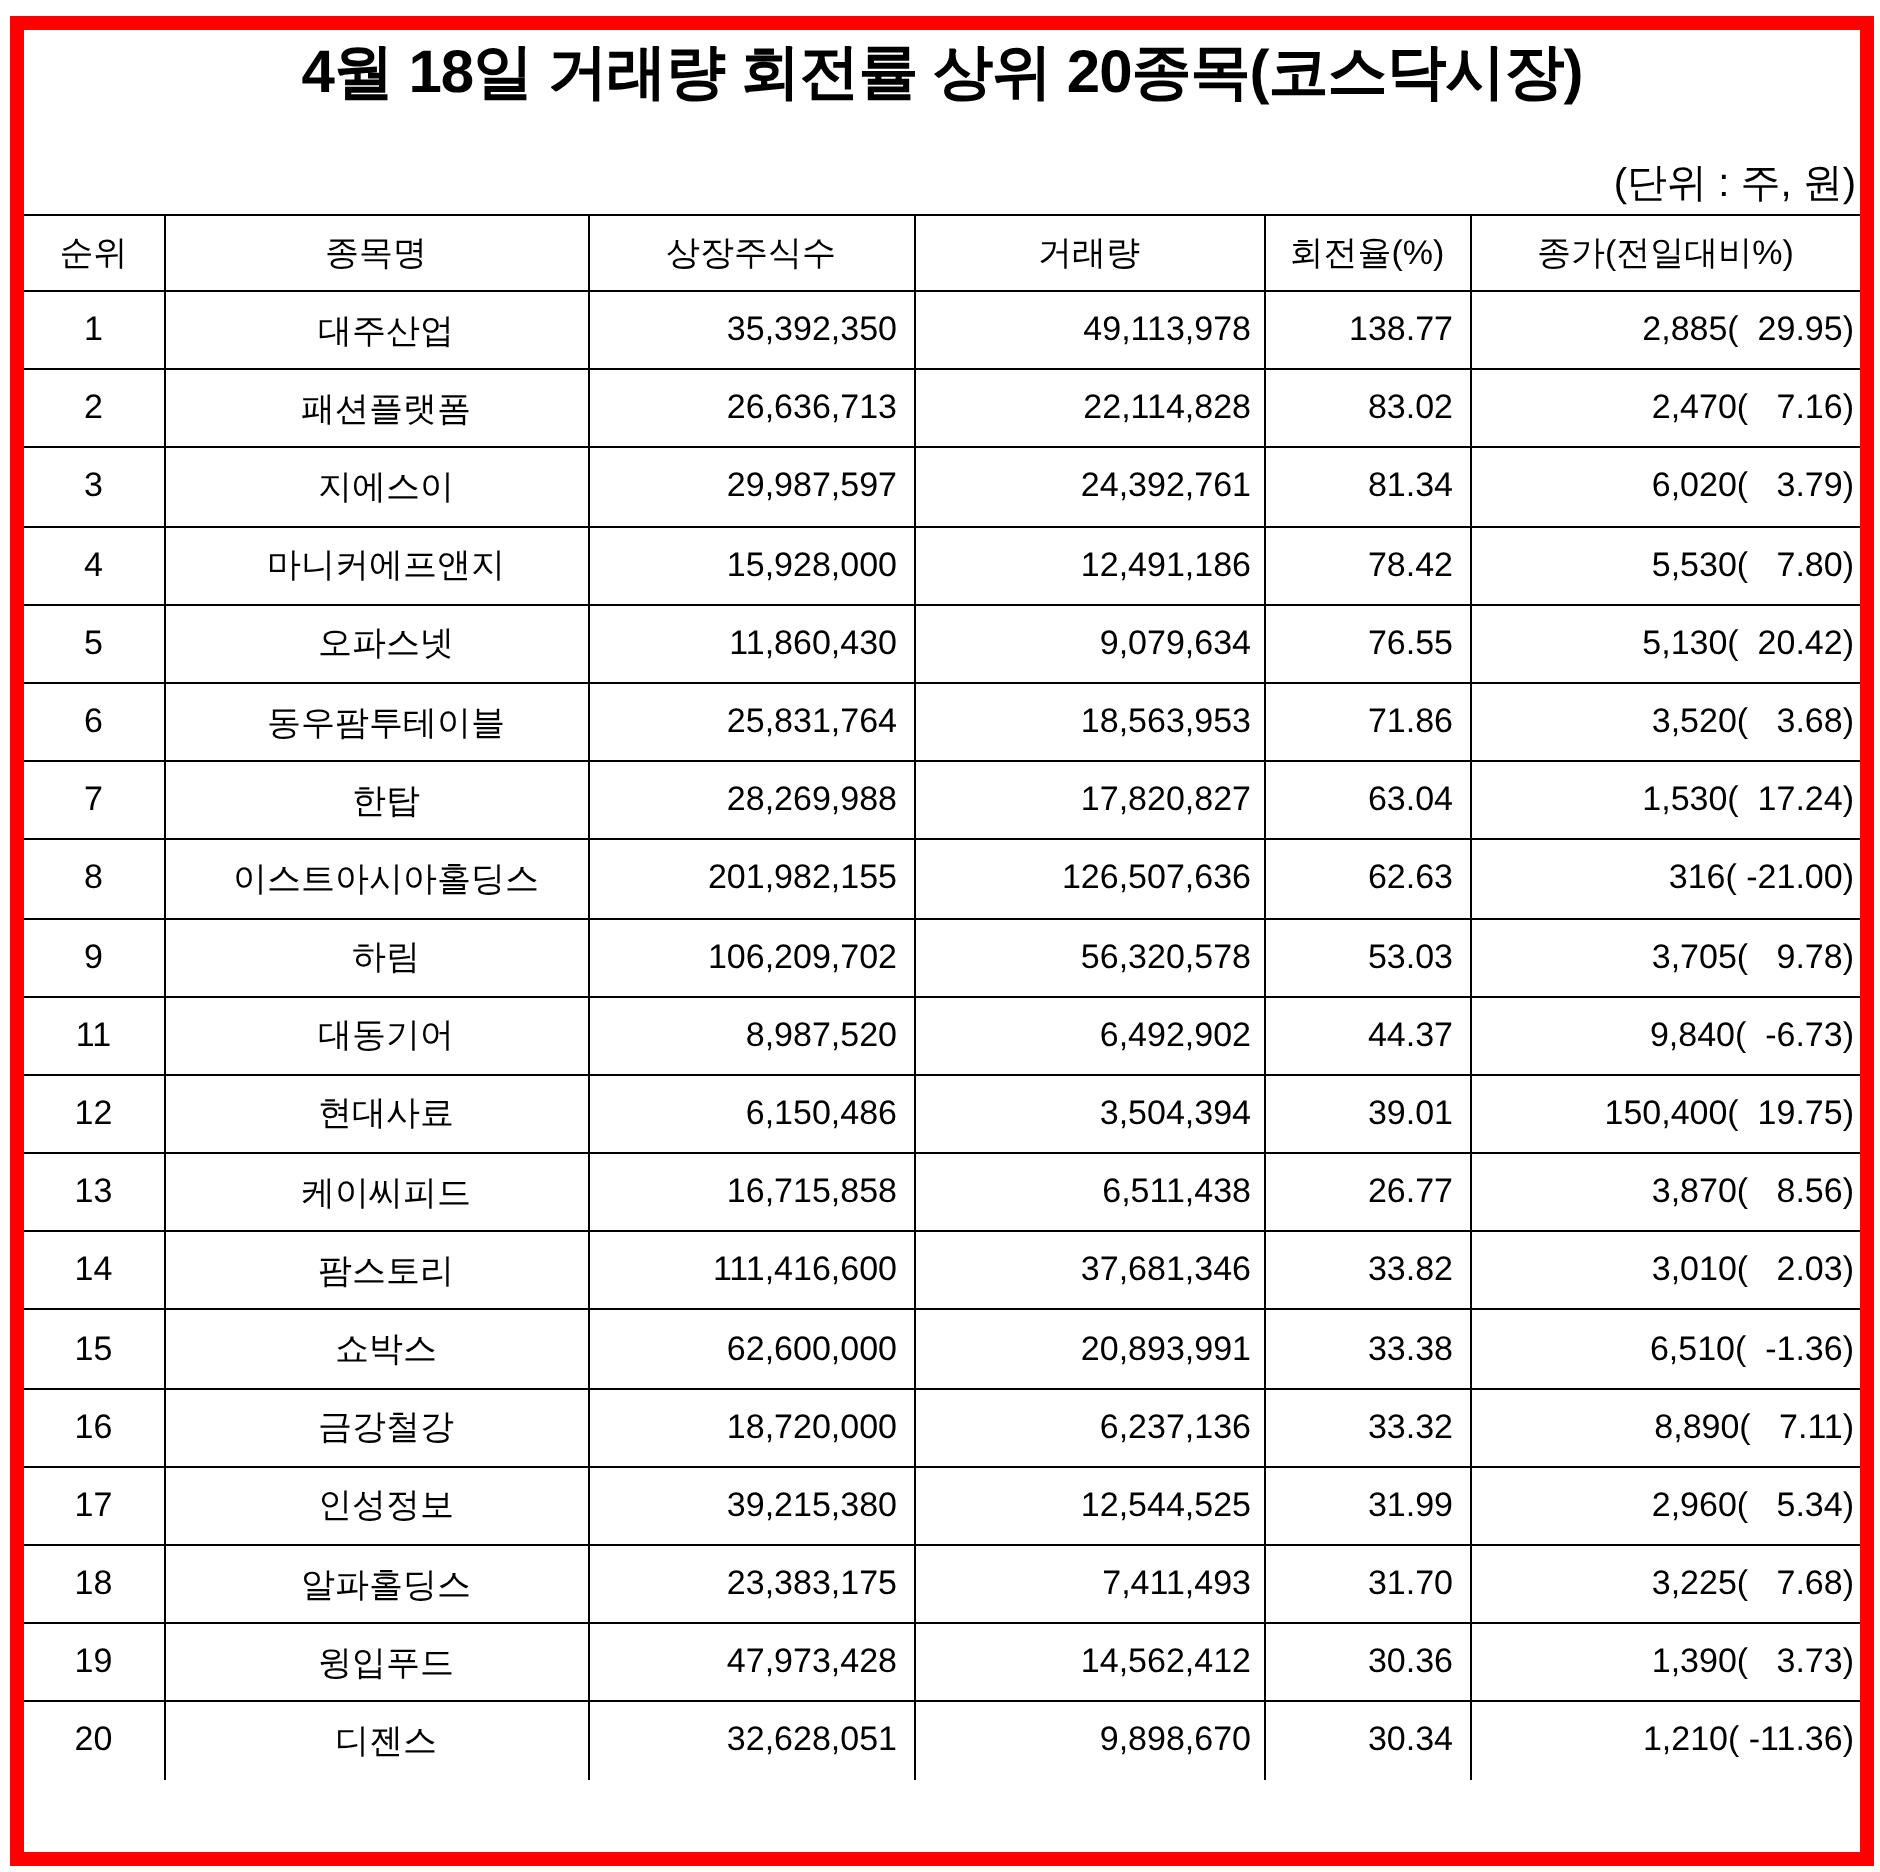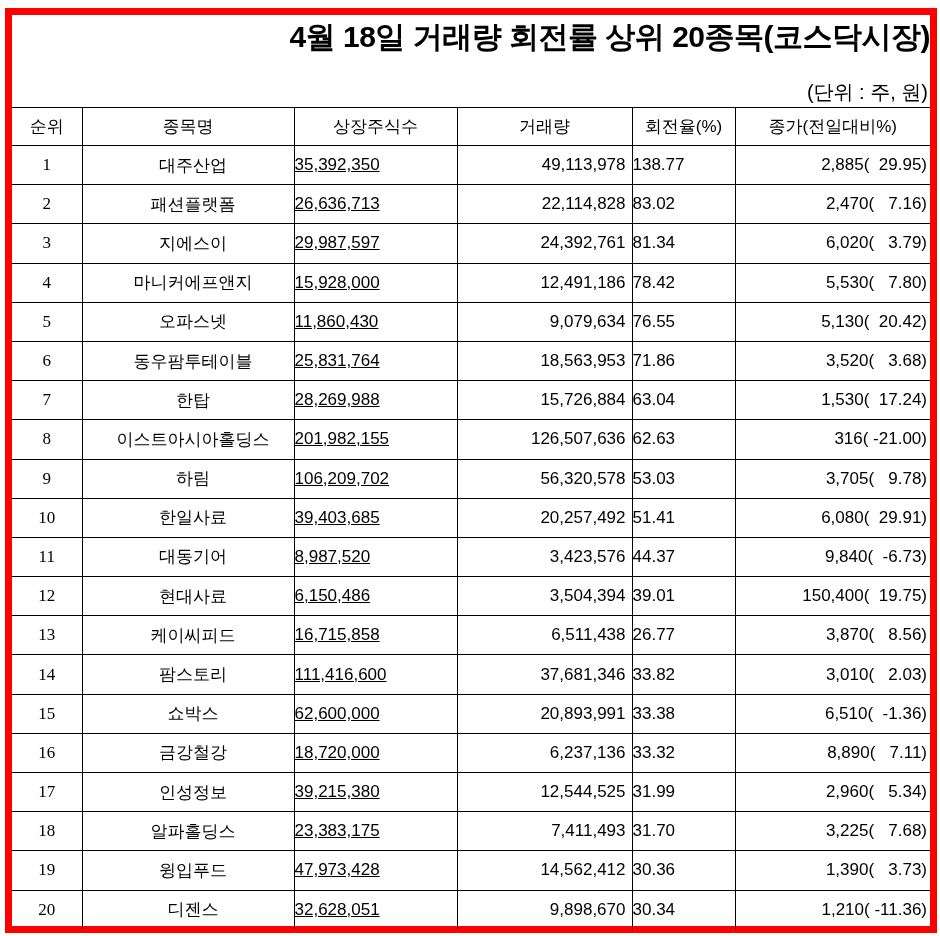--- a/index.html
+++ b/index.html
@@ -20,21 +20,21 @@
     left: 5px;
     top: 8px;
     width: 932px;
     height: 925px;
     box-sizing: border-box;
     border: 7px solid #ff0000;
     background: #ffffff;
   }
   .title {
     margin-top: 3px;
-    text-align: right;
+    text-align: center;
     font-size: 30px;
     line-height: 38px;
     font-weight: bold;
     letter-spacing: -0.5px;
   }
   .unit-note {
     text-align: right;
     font-size: 20px;
     line-height: 20px;
     margin: 26px 2px 5px 0;
@@ -46,36 +46,36 @@
     font-size: 17px;
   }
   .rank-table th, .rank-table td {
     border: 1px solid #000000;
     padding: 0;
     font-weight: normal;
     overflow: hidden;
   }
   .rank-table th { height: 37px; text-align: center; }
   .rank-table td { height: 38.2px; }
-  .rank-table th:first-child, .rank-table td:first-child { border-left: none; font-family: Liberation Serif, serif; }
+  .rank-table th:first-child, .rank-table td:first-child { border-left: none; }
   .rank-table th:last-child, .rank-table td:last-child { border-right: none; }
   .rank-table tr:last-child td { border-bottom: none; }
 
   .col-rank     { width: 70px; }
   .col-name     { width: 212px; }
   .col-shares   { width: 163px; }
   .col-volume   { width: 175px; }
   .col-turnover { width: 103px; }
   .col-close    { width: 195px; }
 
   td.col-rank     { text-align: center; }
   td.col-name     { text-align: center;  padding-left: 10px; }
-  td.col-shares   { text-align: left; padding-right: 8px; text-decoration: underline; }
+  td.col-shares   { text-align: right; padding-right: 8px; }
   td.col-volume   { text-align: right; padding-right: 6px; }
-  td.col-turnover { text-align: left; padding-right: 8px; }
+  td.col-turnover { text-align: right; padding-right: 8px; }
   td.col-close    { text-align: right; padding-right: 3px; white-space: pre; }
 </style>
 </head>
 <body>
 
 <div class="frame">
   <div class="title">4월 18일 거래량 회전률 상위 20종목(코스닥시장)</div>
   <div class="unit-note">(단위 : 주, 원)</div>
   <table class="rank-table">
     <colgroup>
@@ -142,53 +142,45 @@
           <td class="col-name">동우팜투테이블</td>
           <td class="col-shares">25,831,764</td>
           <td class="col-volume">18,563,953</td>
           <td class="col-turnover">71.86</td>
           <td class="col-close">3,520(   3.68)</td>
         </tr>
         <tr>
           <td class="col-rank">7</td>
           <td class="col-name">한탑</td>
           <td class="col-shares">28,269,988</td>
-          <td class="col-volume">15,726,884</td>
+          <td class="col-volume">17,820,827</td>
           <td class="col-turnover">63.04</td>
           <td class="col-close">1,530(  17.24)</td>
         </tr>
         <tr>
           <td class="col-rank">8</td>
           <td class="col-name">이스트아시아홀딩스</td>
           <td class="col-shares">201,982,155</td>
           <td class="col-volume">126,507,636</td>
           <td class="col-turnover">62.63</td>
           <td class="col-close">316( -21.00)</td>
         </tr>
         <tr>
           <td class="col-rank">9</td>
           <td class="col-name">하림</td>
           <td class="col-shares">106,209,702</td>
           <td class="col-volume">56,320,578</td>
           <td class="col-turnover">53.03</td>
           <td class="col-close">3,705(   9.78)</td>
         </tr>
         <tr>
-          <td class="col-rank">10</td>
-          <td class="col-name">한일사료</td>
-          <td class="col-shares">39,403,685</td>
-          <td class="col-volume">20,257,492</td>
-          <td class="col-turnover">51.41</td>
-          <td class="col-close">6,080(  29.91)</td>
-        </tr>
-        <tr>
           <td class="col-rank">11</td>
           <td class="col-name">대동기어</td>
           <td class="col-shares">8,987,520</td>
-          <td class="col-volume">3,423,576</td>
+          <td class="col-volume">6,492,902</td>
           <td class="col-turnover">44.37</td>
           <td class="col-close">9,840(  -6.73)</td>
         </tr>
         <tr>
           <td class="col-rank">12</td>
           <td class="col-name">현대사료</td>
           <td class="col-shares">6,150,486</td>
           <td class="col-volume">3,504,394</td>
           <td class="col-turnover">39.01</td>
           <td class="col-close">150,400(  19.75)</td>

